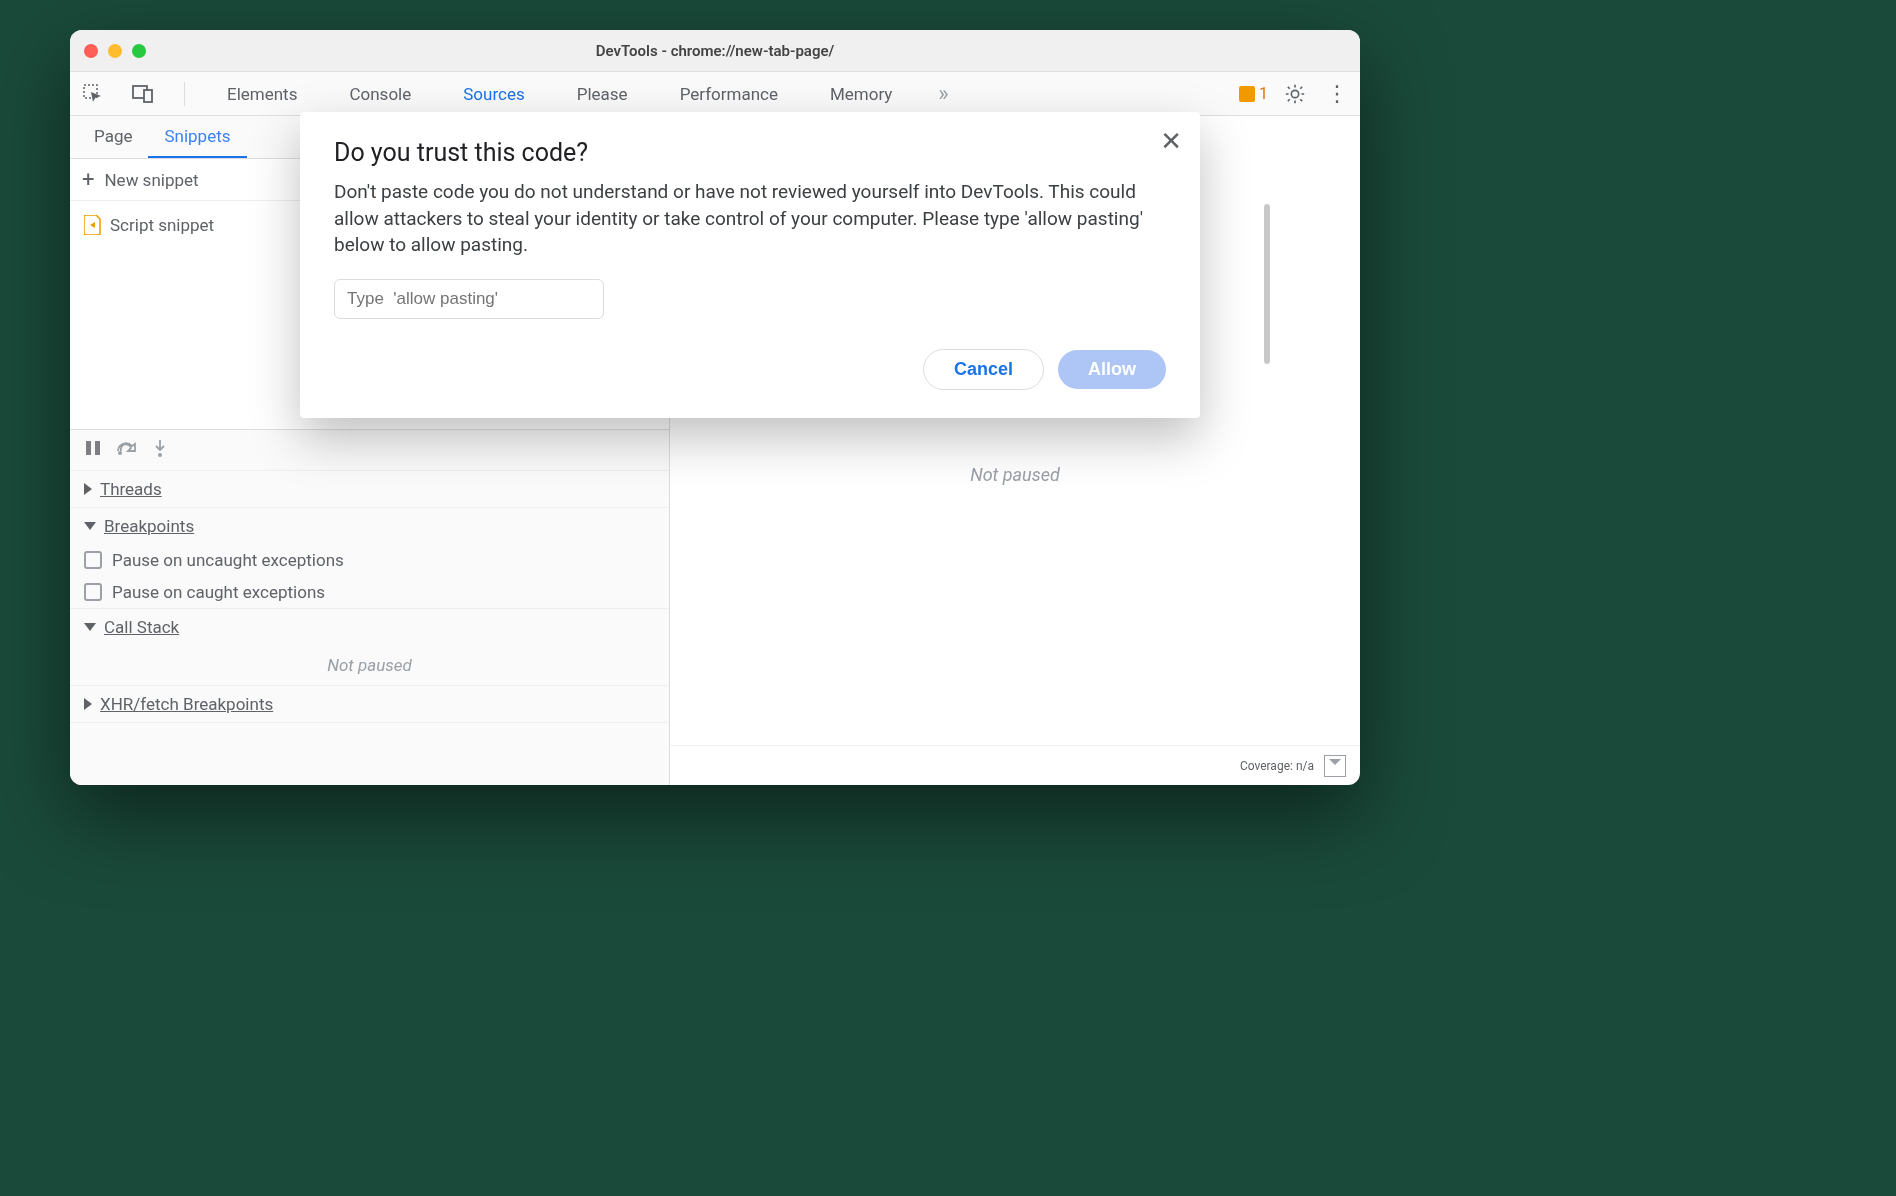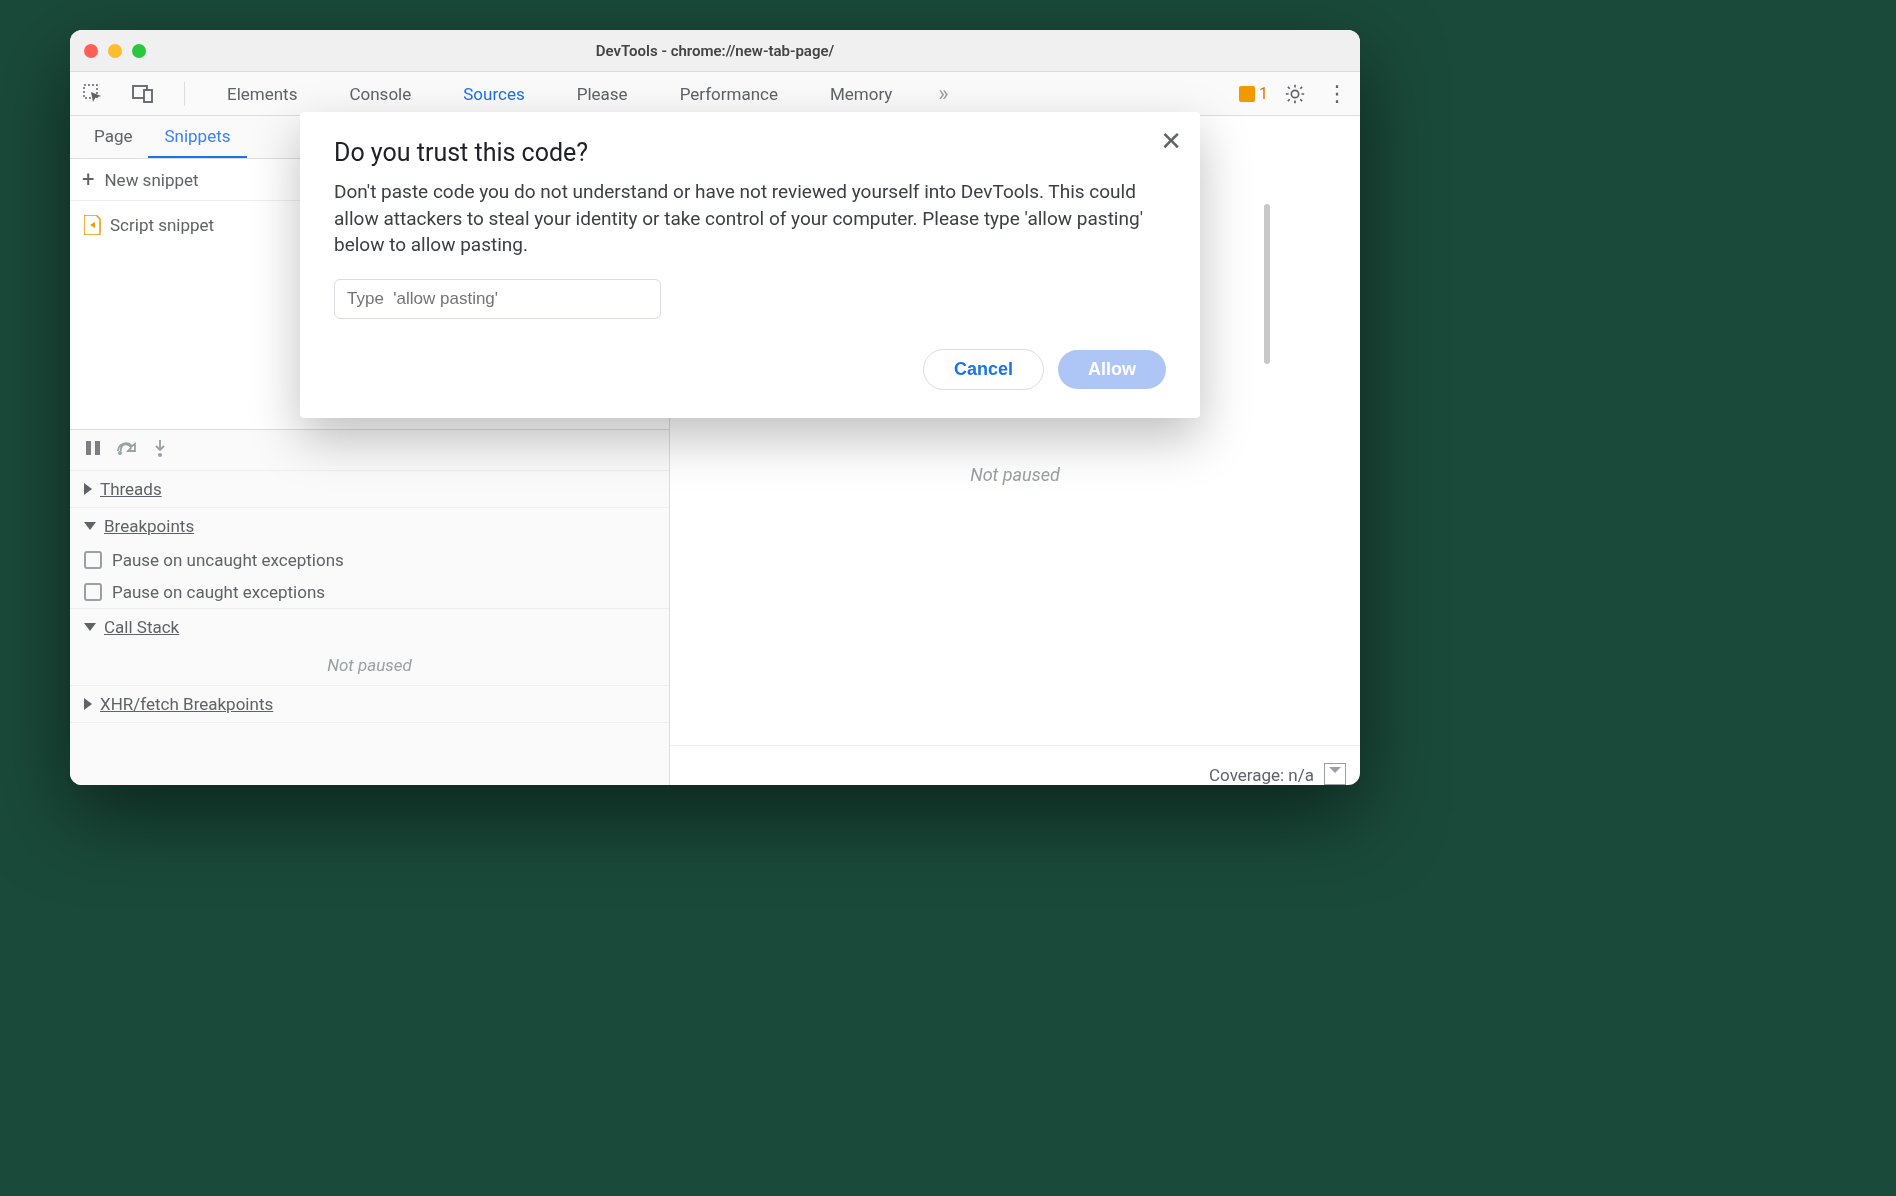--- a/index.html
+++ b/index.html
@@ -193,26 +193,26 @@
       flex: 1;
       display: flex;
       flex-direction: column;
       position: relative;
     }
     .right-top { flex: 1; }
     .coverage-bar {
       height: 40px;
       border-top: 1px solid #eee;
       display: flex;
-      align-items: flex-end;
+      align-items: center;
       justify-content: flex-end;
       padding: 0 14px;
       gap: 10px;
       color: #5f6368;
-      font-size: 17px;
+      font-size: 12px;
     }
     .coverage-icon {
       width: 22px; height: 22px;
       border: 1px solid #9aa0a6;
       position: relative;
     }
     .coverage-icon::after {
       content: "";
       position: absolute;
       left: 3px; right: 3px; top: 3px;
@@ -262,21 +262,21 @@
     .dialog-close {
       position: absolute;
       top: 14px; right: 18px;
       font-size: 26px;
       color: #5f6368;
       cursor: pointer;
     }
     .dialog-title { font-size: 25px; color: #202124; margin-bottom: 12px; }
     .dialog-body { font-size: 19px; color: #3c4043; line-height: 1.4; margin-bottom: 20px; }
     .dialog-input {
-      width: 327px;
+      width: 270px;
       padding: 9px 12px;
       font-size: 17px;
       border: 1px solid #dadce0;
       border-radius: 6px;
       color: #9aa0a6;
     }
     .dialog-buttons {
       display: flex;
       justify-content: flex-end;
       gap: 14px;

